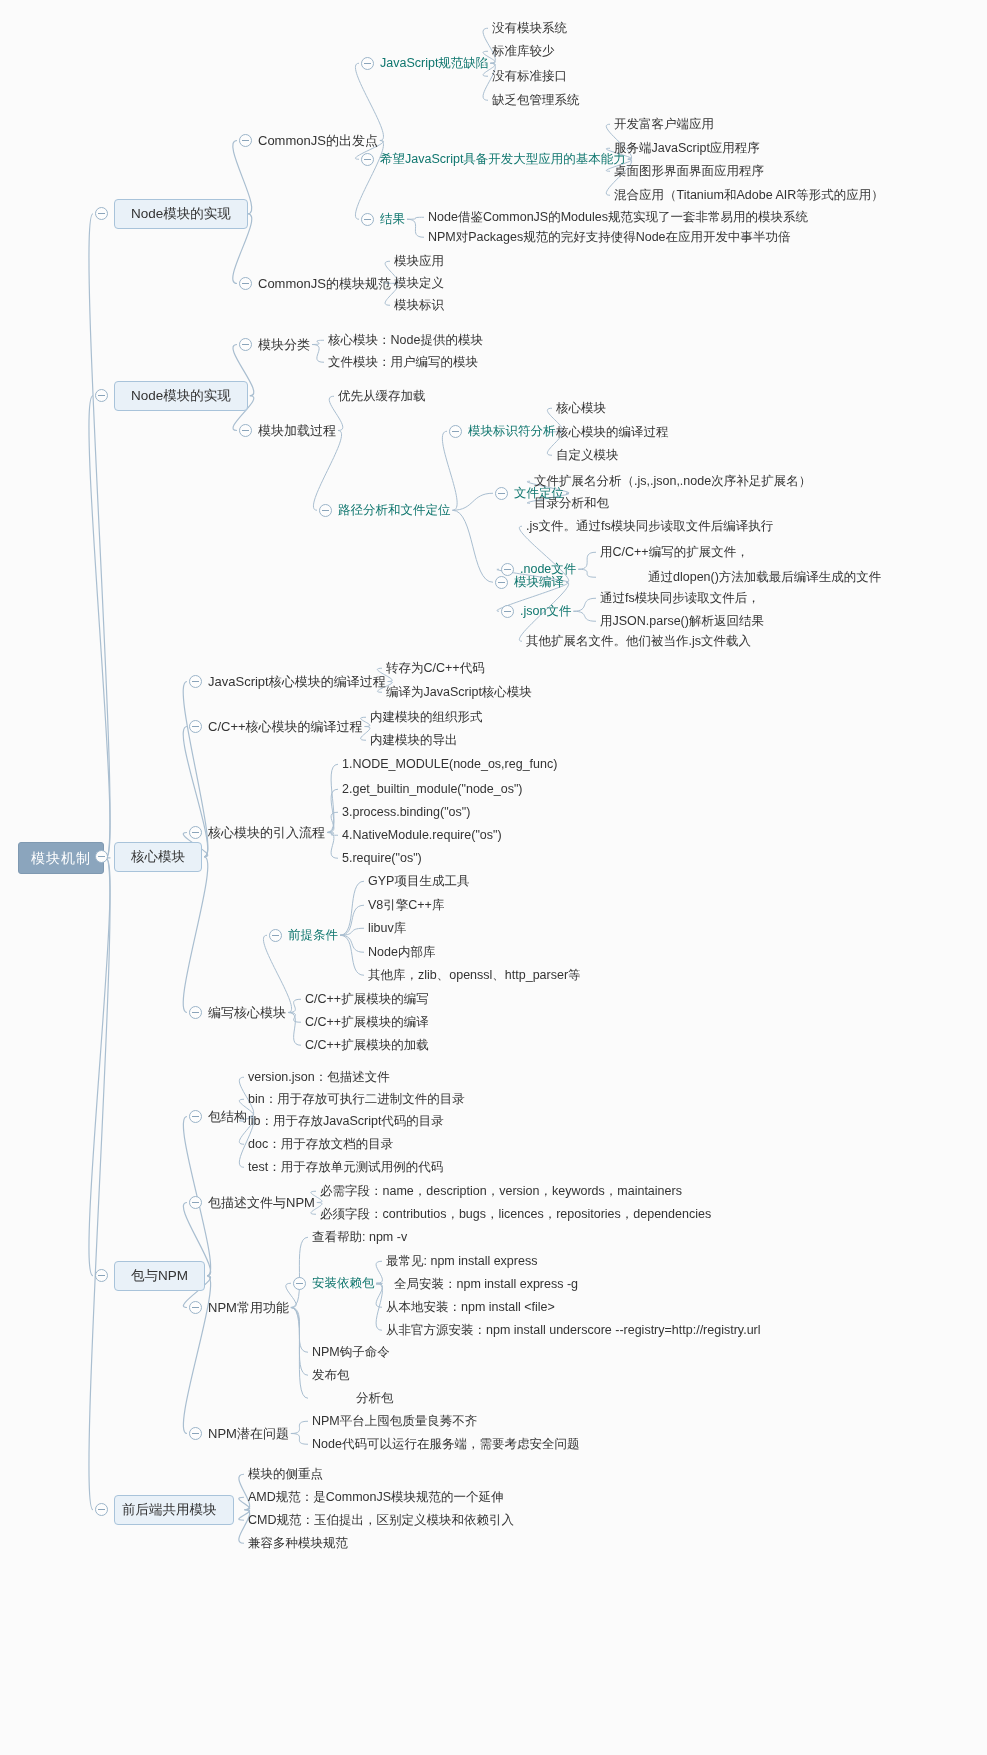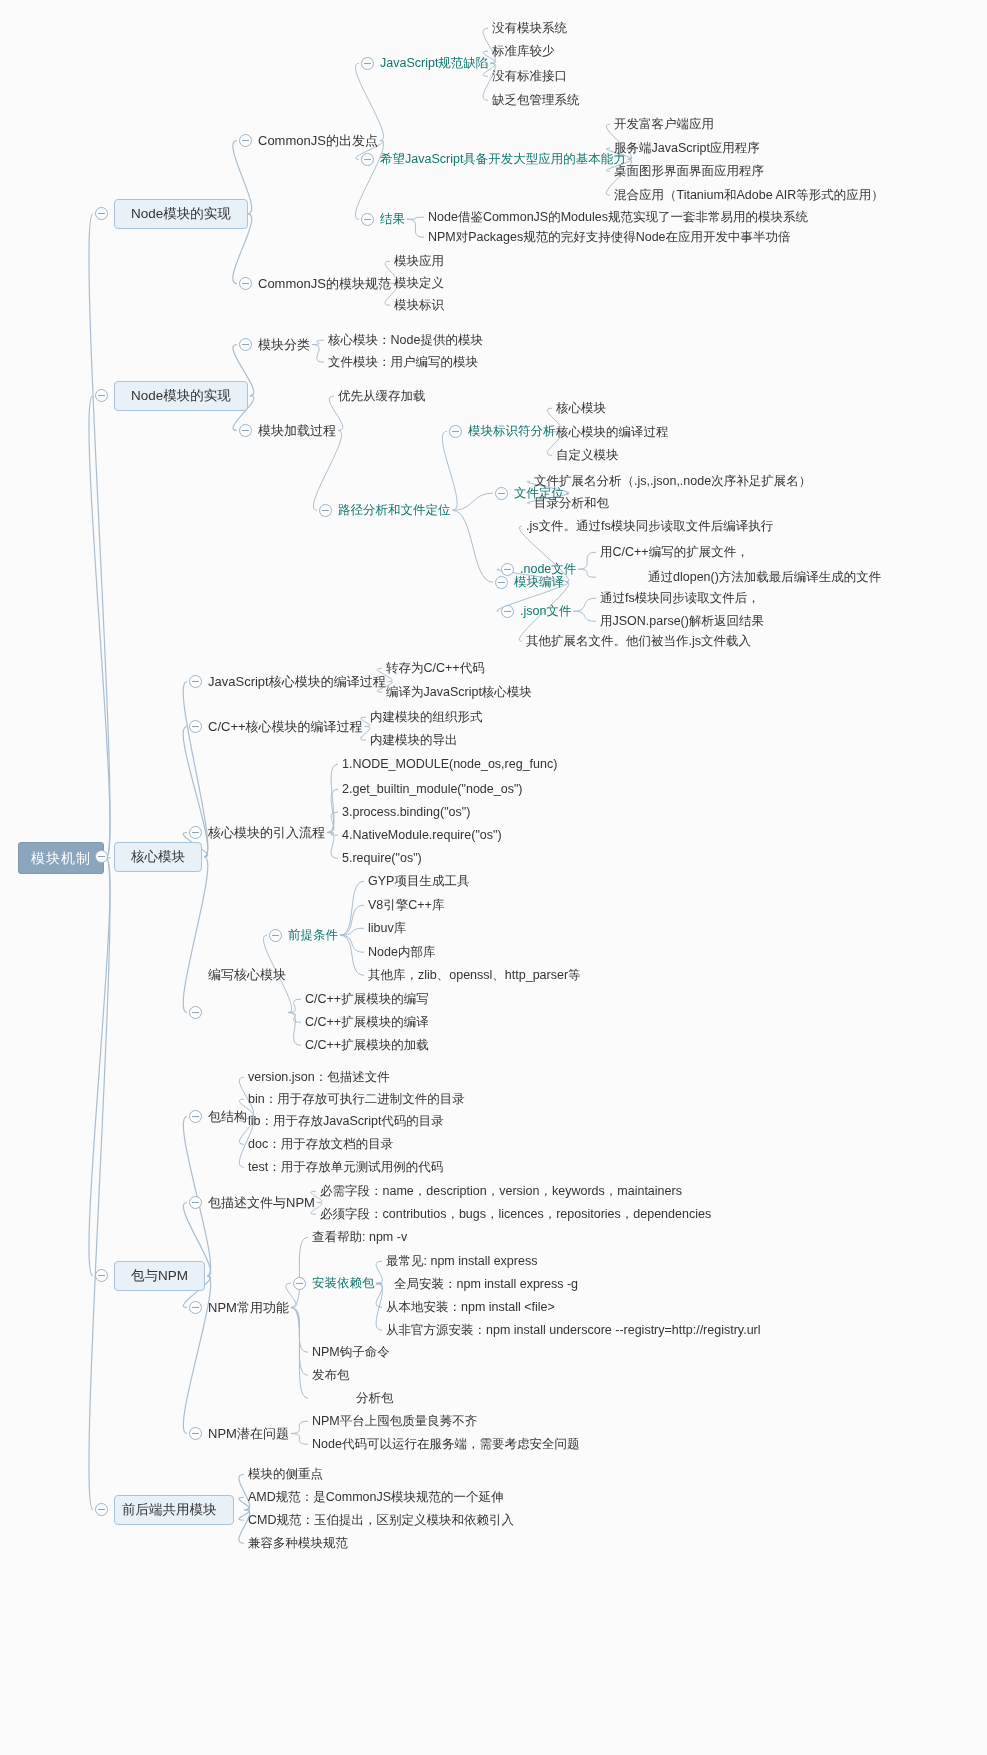--- a/index.html
+++ b/index.html
@@ -206,21 +206,21 @@
       <div class="node lvl4" style="left: 386px; top: 686px;">编译为JavaScript核心模块</div>
       <div class="node lvl2" style="left: 208px; top: 720px;">C/C++核心模块的编译过程</div>
       <div class="node lvl4" style="left: 370px; top: 711px;">内建模块的组织形式</div>
       <div class="node lvl4" style="left: 370px; top: 734px;">内建模块的导出</div>
       <div class="node lvl2" style="left: 208px; top: 826px;">核心模块的引入流程</div>
       <div class="node lvl4" style="left: 342px; top: 758px;">1.NODE_MODULE(node_os,reg_func)</div>
       <div class="node lvl4" style="left: 342px; top: 783px;">2.get_builtin_module("node_os")</div>
       <div class="node lvl4" style="left: 342px; top: 806px;">3.process.binding("os")</div>
       <div class="node lvl4" style="left: 342px; top: 829px;">4.NativeModule.require("os")</div>
       <div class="node lvl4" style="left: 342px; top: 852px;">5.require("os")</div>
-      <div class="node lvl2" style="left: 208px; top: 968px; text-align: right;">编写核心模块</div>
+      <div class="node lvl2" style="left: 208px; top: 1006px; text-align: right;">编写核心模块</div>
       <div class="node lvl3" style="left: 288px; top: 929px;">前提条件</div>
       <div class="node lvl4" style="left: 368px; top: 875px;">GYP项目生成工具</div>
       <div class="node lvl4" style="left: 368px; top: 899px;">V8引擎C++库</div>
       <div class="node lvl4" style="left: 368px; top: 922px;">libuv库</div>
       <div class="node lvl4" style="left: 368px; top: 946px;">Node内部库</div>
       <div class="node lvl4" style="left: 368px; top: 969px;">其他库，zlib、openssl、http_parser等</div>
       <div class="node lvl4" style="left: 305px; top: 993px;">C/C++扩展模块的编写</div>
       <div class="node lvl4" style="left: 305px; top: 1016px;">C/C++扩展模块的编译</div>
       <div class="node lvl4" style="left: 305px; top: 1039px;">C/C++扩展模块的加载</div>
       <div class="node lvl2" style="left: 208px; top: 1110px;">包结构</div>

